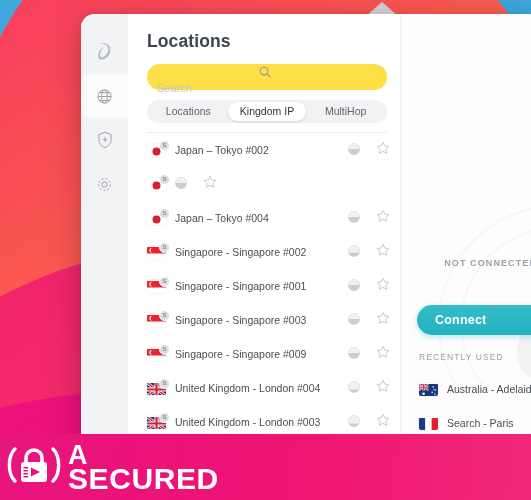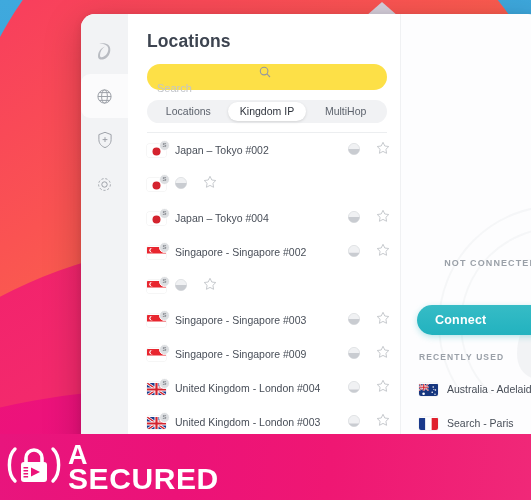--- a/index.html
+++ b/index.html
@@ -306,21 +306,21 @@
     box-shadow: 0 2px 6px rgba(34,178,191,.32);
     letter-spacing: .2px;
   }
   #recent-label {
     position: absolute;
     left: 18px;
     top: 338px;
     font-size: 8.5px;
     letter-spacing: 1.1px;
     color: #9aa0a8;
-    font-weight: bold;
+    font-weight: normal;
   }
   #recent-list {
     position: absolute;
     left: 12px;
     top: 358px;
     right: 0;
   }
   .recent-row {
     height: 34px;
     display: flex;
@@ -543,20 +543,21 @@
         <div class="loc-row">
           <span class="flag">
             <span class="fimg"><svg width="19" height="13" viewBox="0 0 19 13">
                 <rect width="19" height="13" fill="#fff"></rect>
                 <rect width="19" height="6.5" fill="#e8262f"></rect>
                 <circle cx="4.6" cy="3.2" r="2.3" fill="#fff"></circle>
                 <circle cx="5.8" cy="3.2" r="2.3" fill="#e8262f"></circle>
               </svg></span>
             <span class="sbadge">S</span>
           </span>
+          <span class="loc-name">Singapore - Singapore #001</span>
           <span class="loc-load"><svg width="12" height="12" viewBox="0 0 12 12">
               <circle cx="6" cy="6" r="5.6" fill="#f0f1f3" stroke="#dcdee1" stroke-width=".8"></circle>
               <clipPath id="cl0_5">
                 <rect x="0" y="6" width="12" height="6"></rect>
               </clipPath>
               <circle cx="6" cy="6" r="5.6" fill="#c9ccd1" clip-path="url(#cl0_5)"></circle>
             </svg></span>
           <span class="loc-star"><svg width="14" height="14" viewBox="0 0 14 14" fill="none" stroke="#c7cace" stroke-width="1" stroke-linejoin="round">
               <path d="M7 1.3 L8.8 5 L12.8 5.5 L9.9 8.3 L10.6 12.3 L7 10.4 L3.4 12.3 L4.1 8.3 L1.2 5.5 L5.2 5 Z"></path>
             </svg></span>

